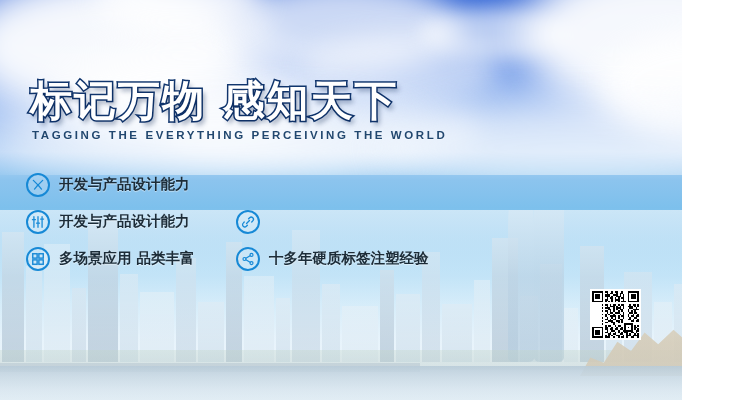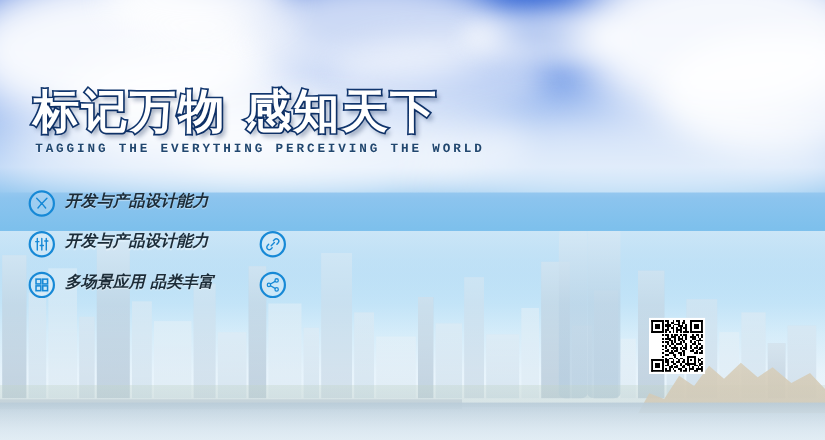--- a/index.html
+++ b/index.html
@@ -2,21 +2,21 @@
 <html><head>
 <meta charset="utf-8">
 <style>
   html,body{margin:0;padding:0;}
   body{
     width:750px;height:400px;overflow:hidden;
     font-family:"Liberation Sans","DejaVu Sans",sans-serif;
   }
 
   .banner{
-    position:relative;width:750px;height:400px;overflow:hidden;
+    position:relative;width:682px;height:400px;overflow:hidden;
     background:linear-gradient(to bottom,
       #3f6fd8 0%, #4e7ede 8%, #6b95e6 16%, #8fb2ee 24%,
       #a9c6f2 31%, #bcd6f6 38%, #8cc4ee 45%,
       #7dc0ec 52%, #93cdf1 60%, #b2ddf6 68%,
       #cfeaf9 76%, #e4f2fb 84%, #eef6fc 92%, #f4f9fd 100%);
   }
 
   
   .clouds{position:absolute;left:0;top:0;width:750px;height:175px;overflow:hidden;}
   .cloud{position:absolute;border-radius:50%;background:#ffffff;filter:blur(9px);}
@@ -64,30 +64,30 @@
     position:absolute;left:30px;top:78px;
     font-family:"DejaVu Sans","Liberation Sans",sans-serif;
     font-size:42px;line-height:46px;font-weight:700;
     color:#ffffff;letter-spacing:2px;white-space:nowrap;
     -webkit-text-stroke:3px #11366e;
     paint-order:stroke fill;
     text-shadow:3px 4px 5px rgba(10,35,80,.40);
   }
   .subline{
     position:absolute;left:32px;top:129px;
-    font-family:Liberation Mono, monospace;
+    font-family:Liberation Sans, sans-serif;
     font-size:11.5px;font-weight:700;letter-spacing:2.6px;
     color:#21476f;white-space:nowrap;
     text-shadow:0 1px 0 rgba(255,255,255,.45);
   }
 
   
   .features{position:absolute;left:26px;top:166px;width:560px;}
   .frow{display:flex;align-items:center;height:37px;}
-  .fcol{display:flex;font-style:italic;}
+  .fcol{display:flex;align-items:center;}
   .fcol.left{width:210px;flex:0 0 210px;}
   .fcol.right{flex:1 1 auto;}
   .ficon{
     width:24px;height:24px;flex:0 0 24px;margin-right:9px;
     border-radius:50%;border:2px solid #1789d6;
     display:flex;align-items:center;justify-content:center;
     background:rgba(255,255,255,.18);
     box-sizing:border-box;
   }
   .ficon svg{display:block;}
@@ -221,20 +221,21 @@
       </div>
       <div class="fcol right">
         <span class="ficon">
           <svg width="14" height="14" viewBox="0 0 24 24" fill="none" stroke="#1789d6" stroke-width="2">
             <circle cx="18" cy="5" r="2.6"></circle>
             <circle cx="6" cy="12" r="2.6"></circle>
             <circle cx="18" cy="19" r="2.6"></circle>
             <path d="M8.4 10.7l7.2-4.2M8.4 13.3l7.2 4.2" stroke-linecap="round"></path>
           </svg>
         </span>
+        <span class="flabel">十多年硬质标签注塑经验</span>
       </div>
     </div>
 
   </div>
 
   <div class="qr">
     <svg viewBox="0 0 29 29" shape-rendering="crispEdges" aria-hidden="true">
       <rect width="29" height="29" fill="#ffffff"></rect>
       <g fill="#000000">
 

